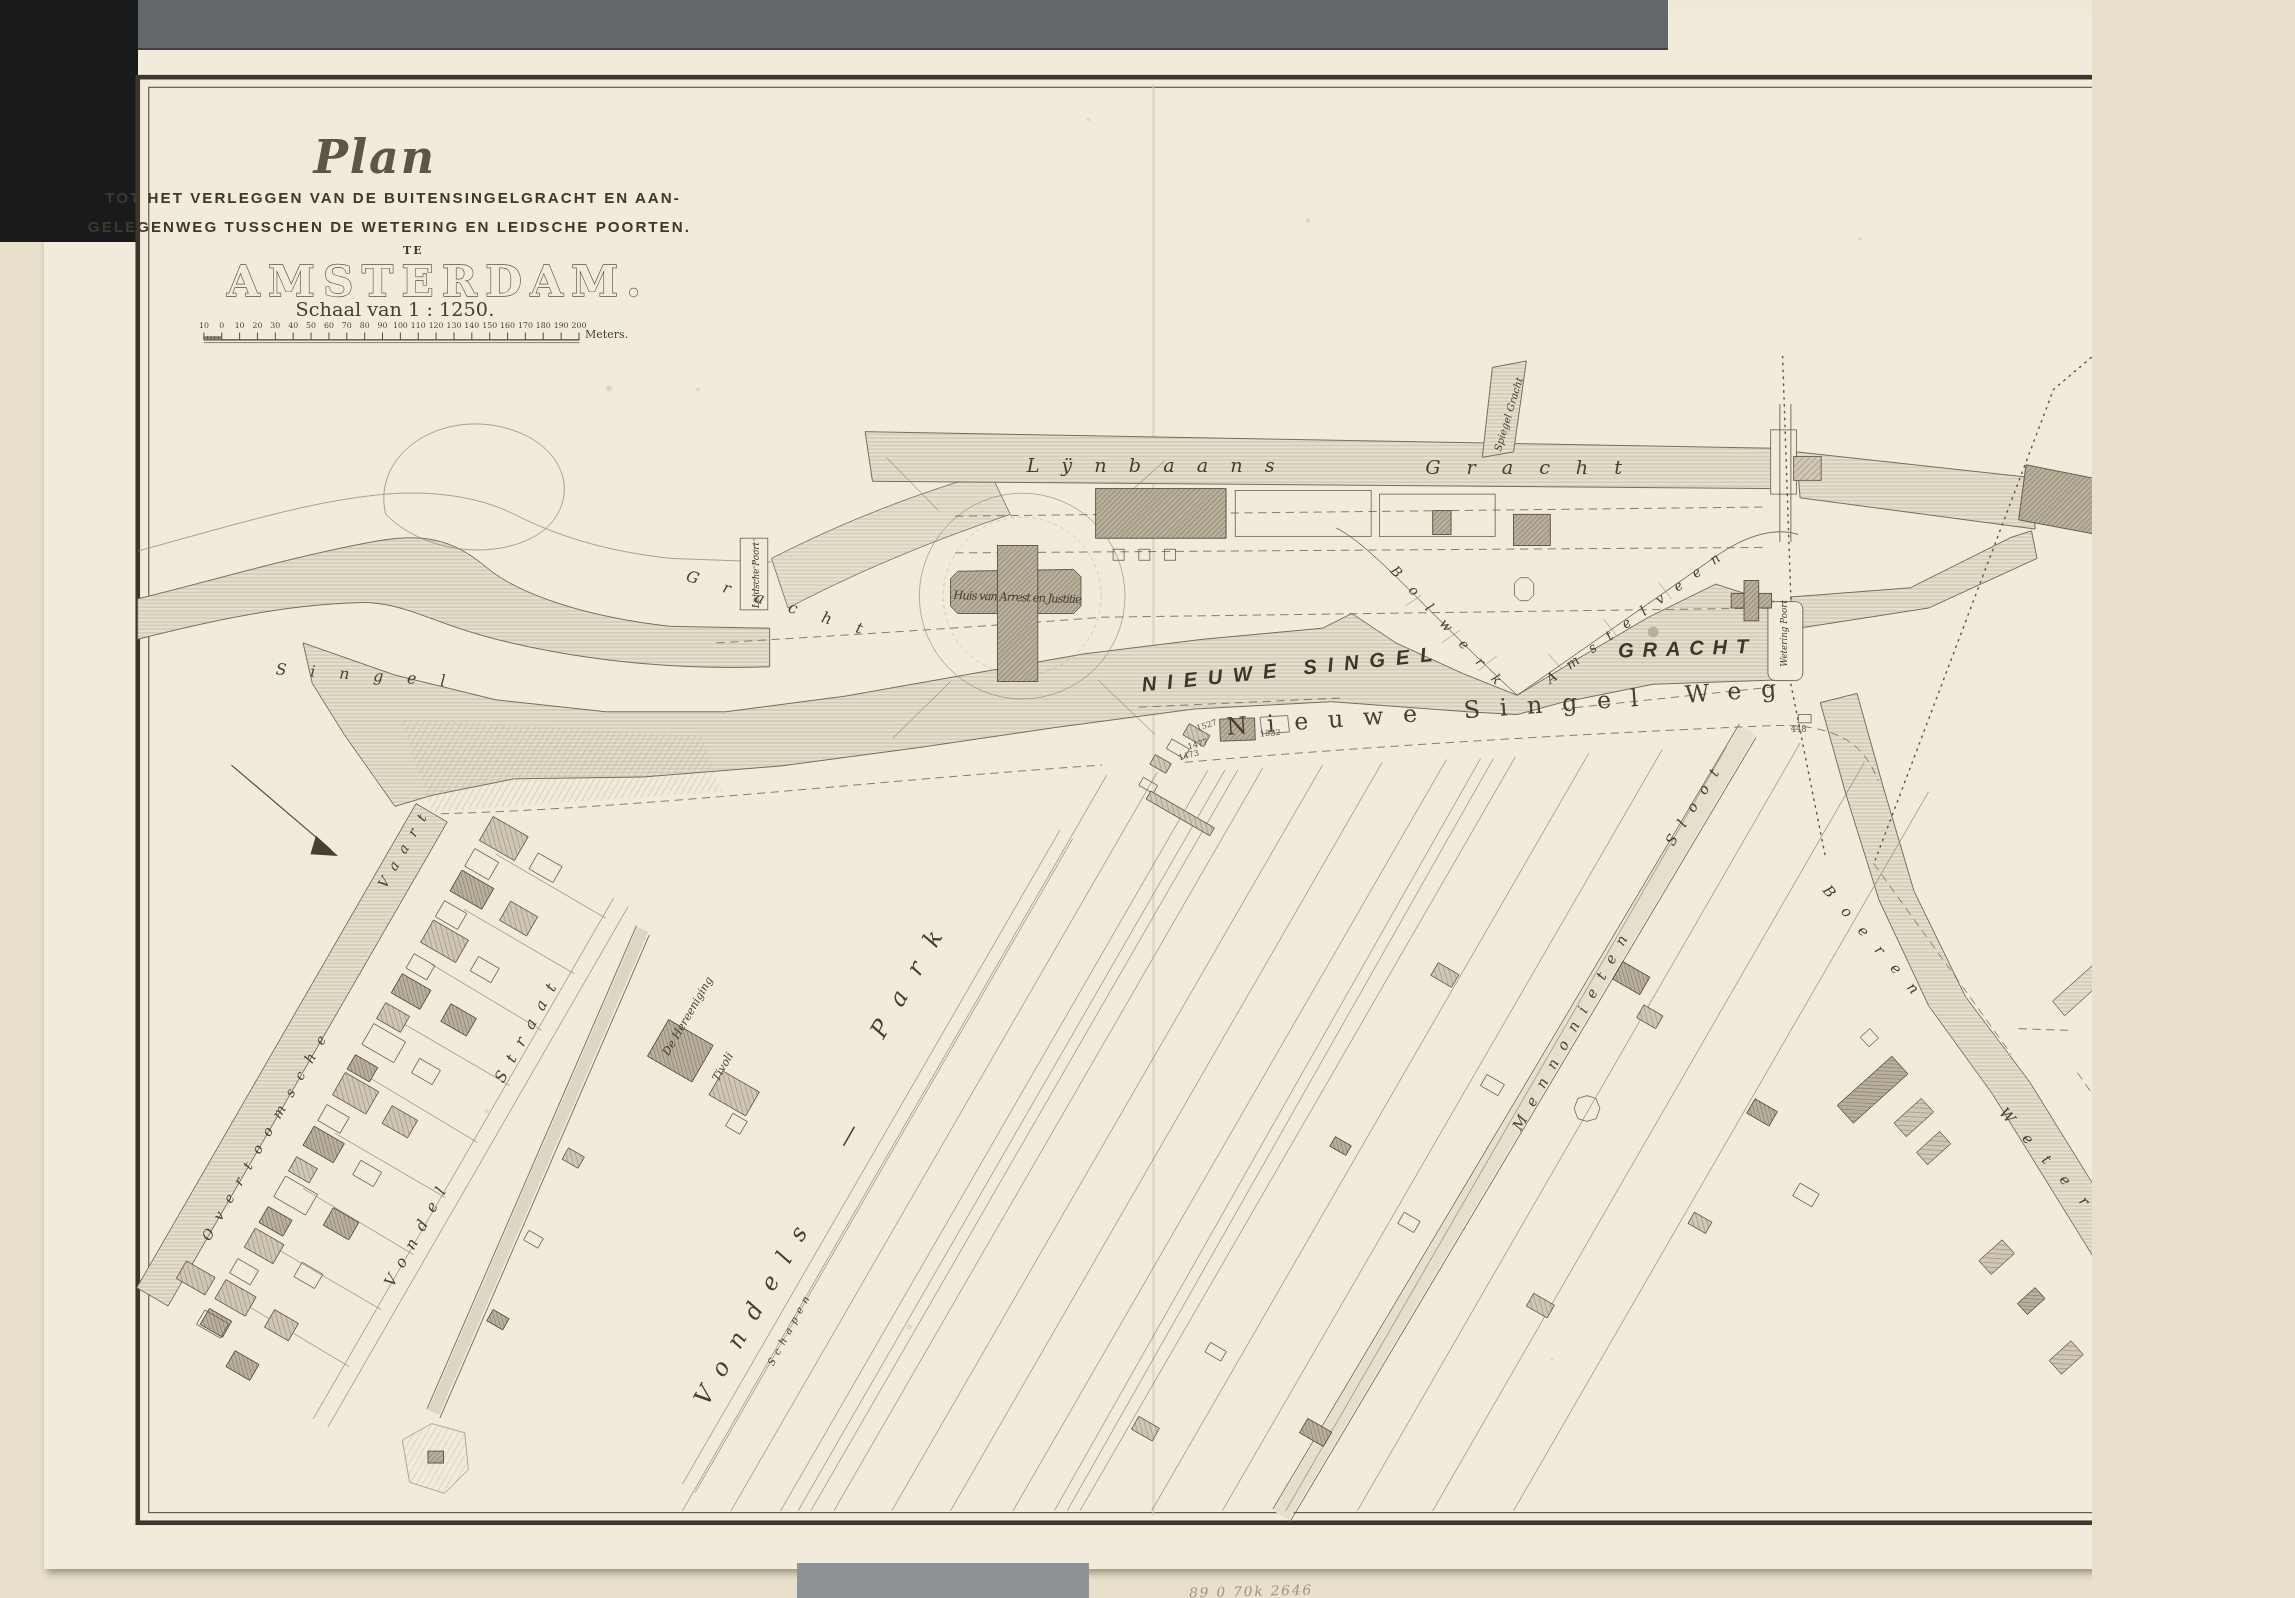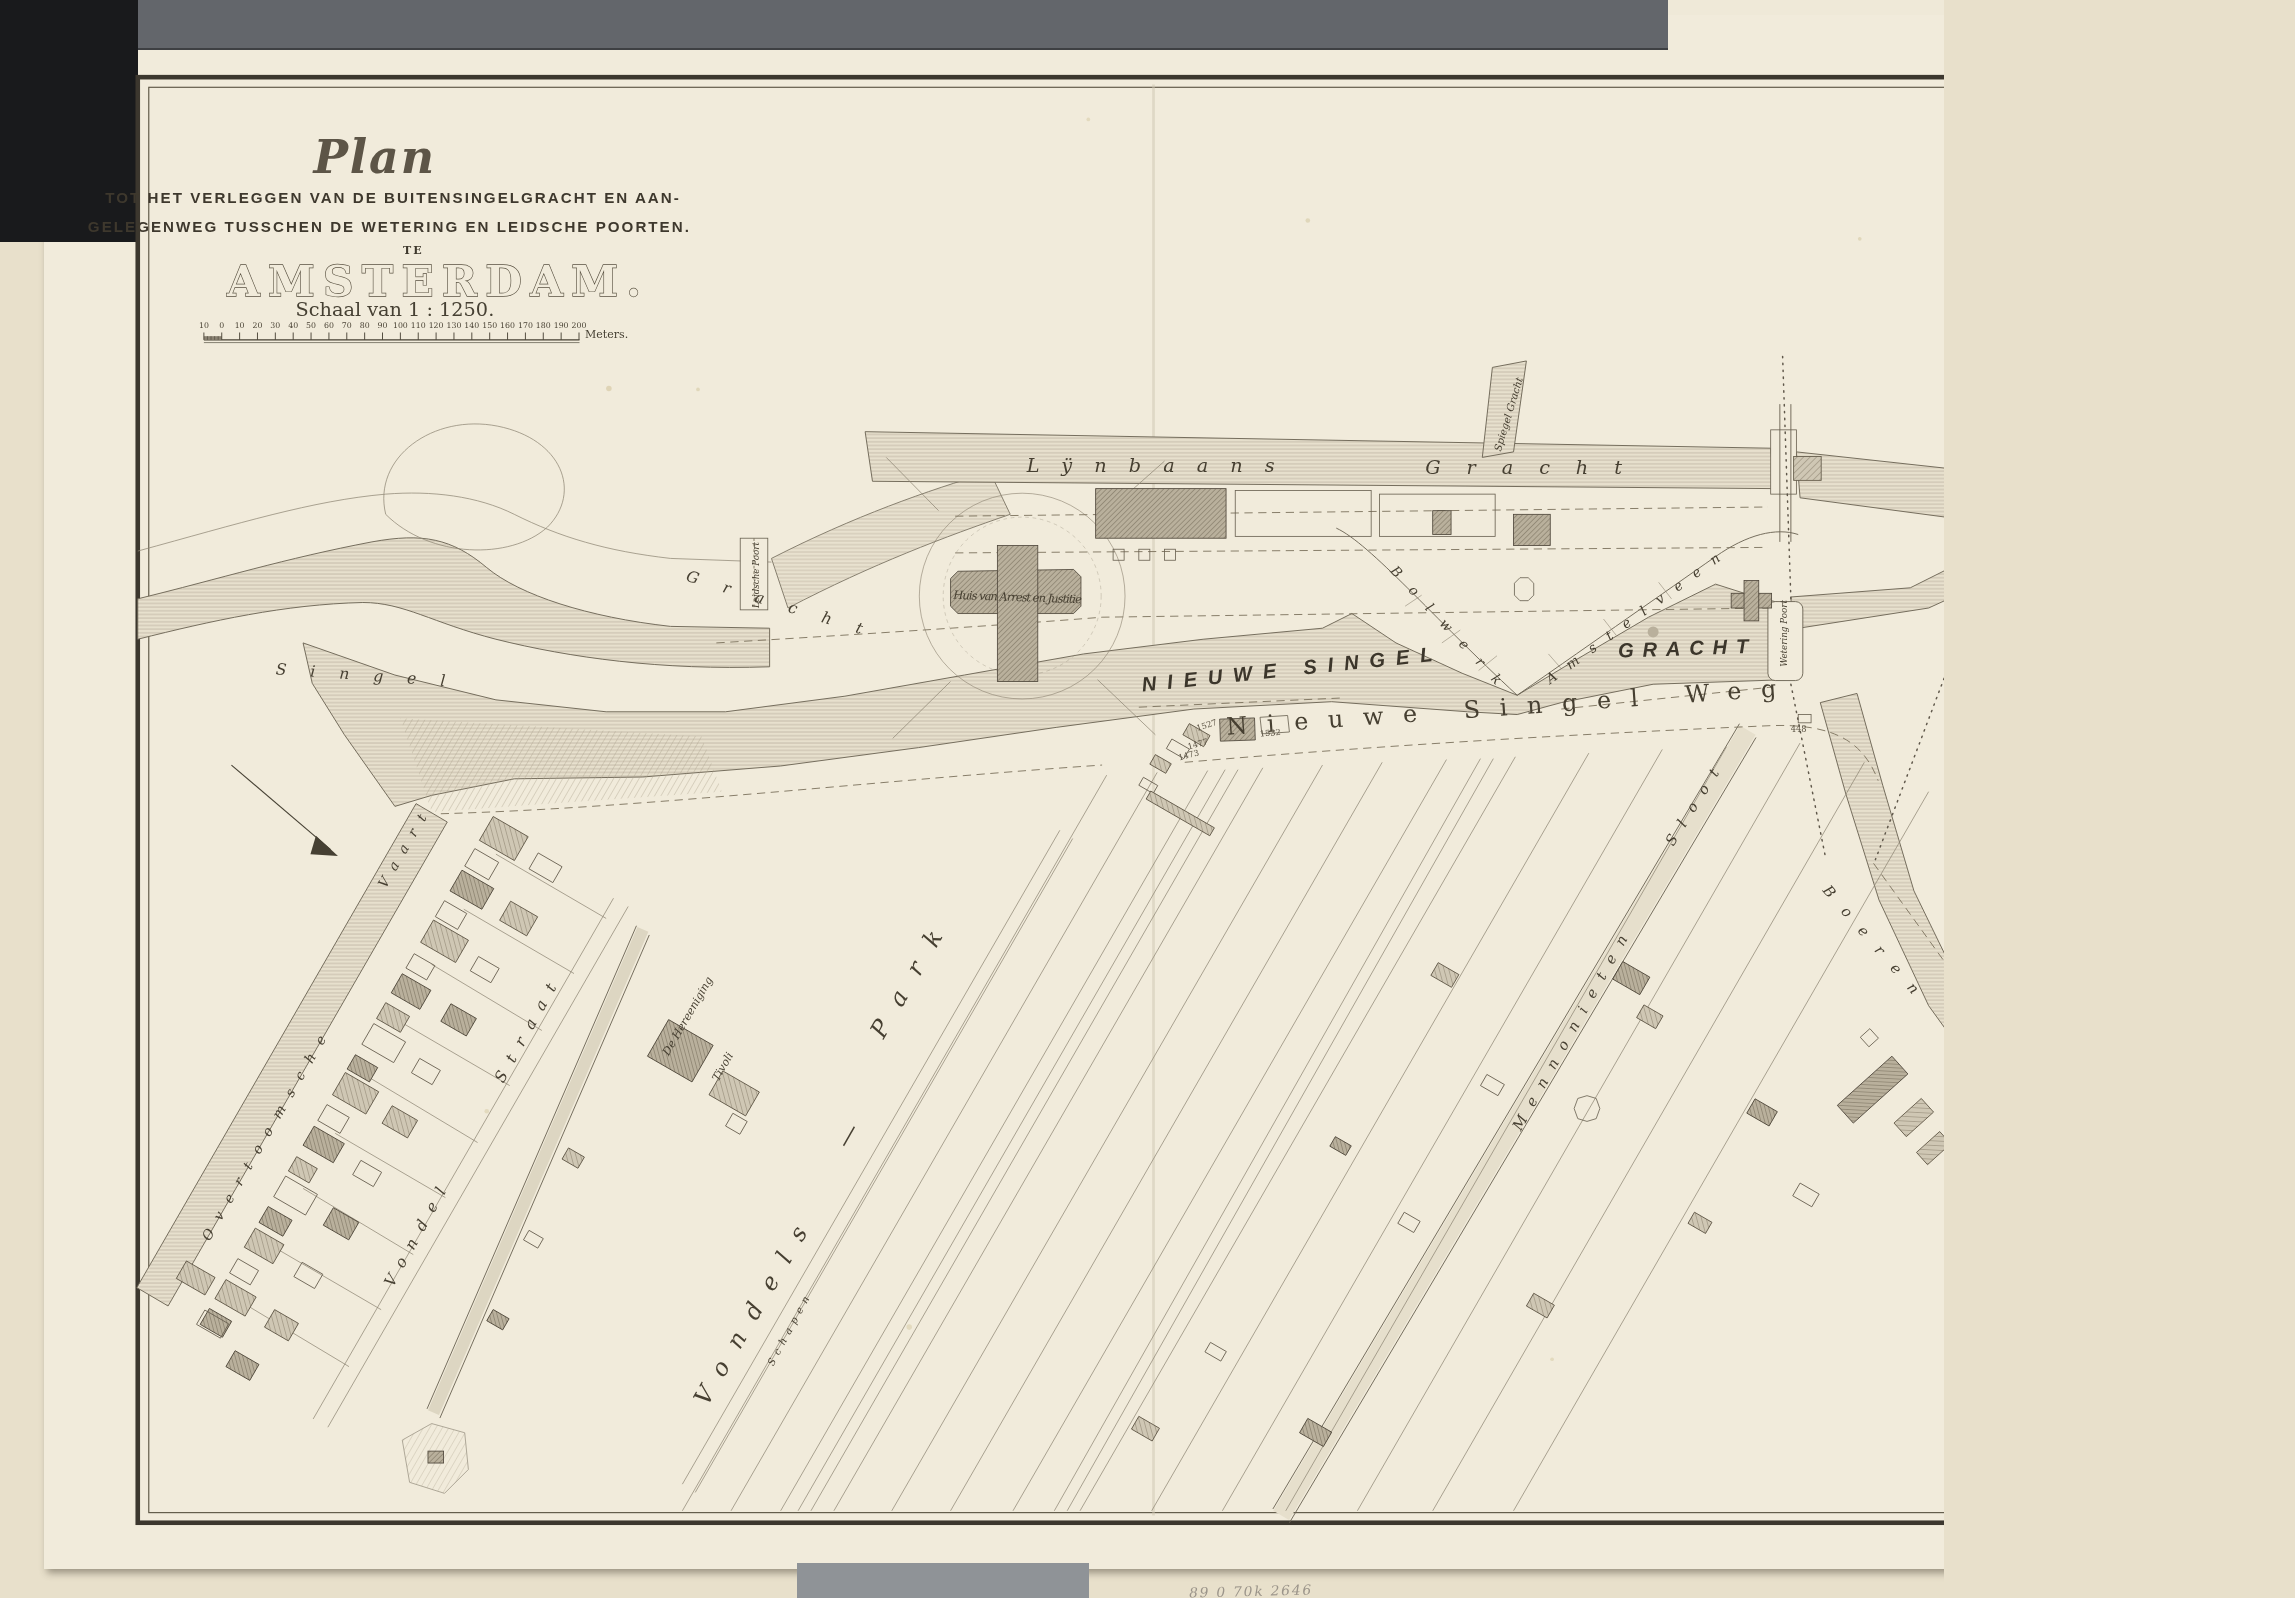--- a/index.html
+++ b/index.html
@@ -1,16 +1,16 @@
 <!DOCTYPE html>
 <html style="font-size:14.7px"><head>
 <meta charset="utf-8">
 <style>
   html,body{margin:0;padding:0;background:#e8e0cb;}
-  .stage{position:relative;width:1944px;height:1599px;background:#e8e0cb;overflow:hidden;
+  .stage{position:relative;width:2092px;height:1599px;background:#e8e0cb;overflow:hidden;
          font-family:"DejaVu Serif",serif;}
   .toppale{position:absolute;left:1668px;top:0;width:628px;height:14.7px;background:#efe9d8;}
   .sheet{position:absolute;left:44px;top:13px;width:2200px;height:1556px;background:#f1ebdb;
          box-shadow:2.8px 3.7px 7.3px rgba(60,54,40,.45);}
   .corner{position:absolute;left:0;top:0;width:138px;height:242px;background:#191a1c;}
   .bandover{position:absolute;left:0;top:0;width:1668px;height:48px;background:#63666b;border-bottom:2.8px solid #3e4043;}
   .graybottom{position:absolute;left:797px;top:1563px;width:292px;height:36px;background:#8f9397;}
   svg.map{position:absolute;left:0;top:0;}
   .note{position:absolute;color:#9b948a;font-style:italic;font-size:13.8px;letter-spacing:1.8px;transform:rotate(-1.5deg);}
   .zl{position:absolute;color:#8d867a;font-style:italic;font-size:13.8px;}

